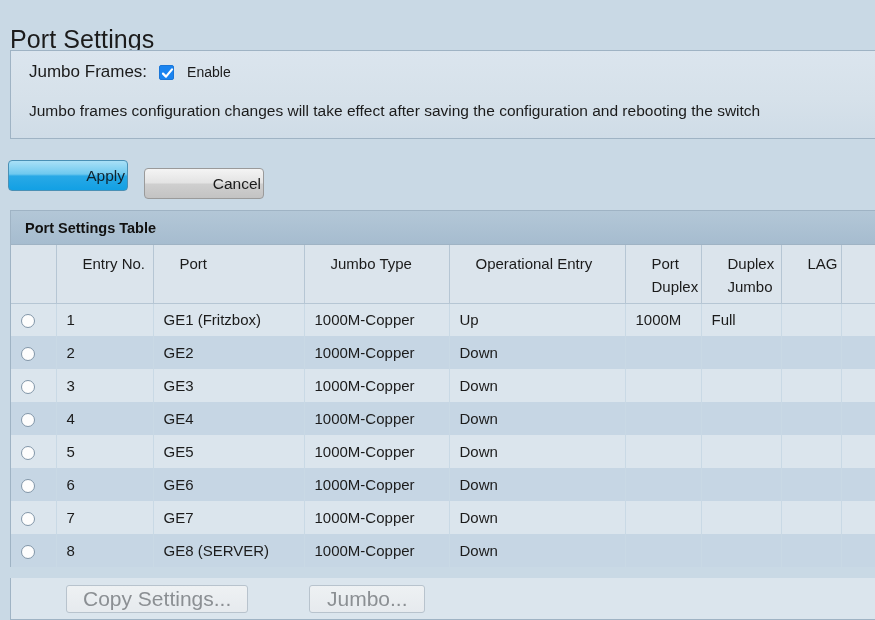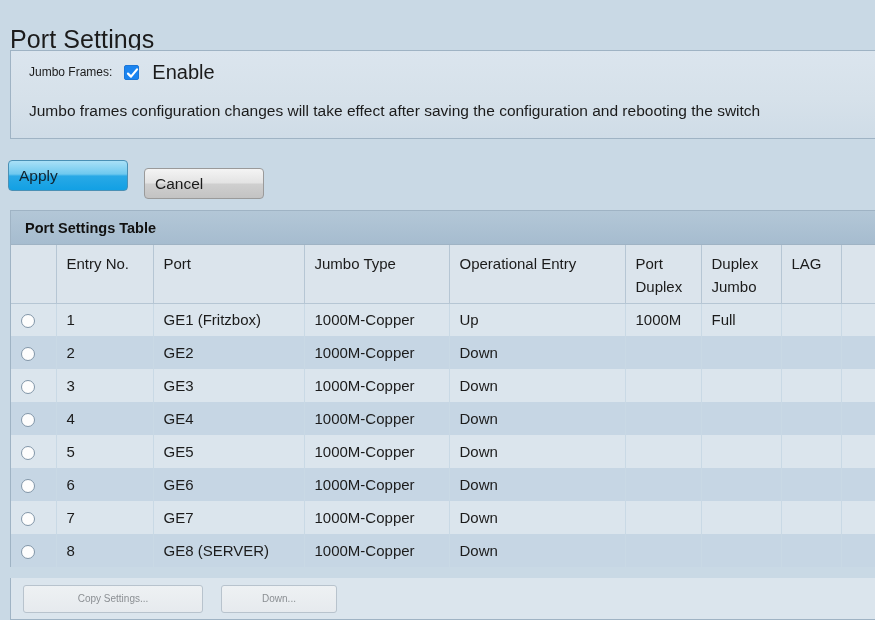--- a/index.html
+++ b/index.html
@@ -39,21 +39,21 @@
     border: 1px solid #9fb3c4;
     box-sizing: border-box;
   }
   .jumbo-row {
     display: flex;
     align-items: center;
     height: 42px;
     padding-left: 18px;
   }
   .jumbo-label {
-    font-size: 12px;
+    font-size: 17px;
     color: #1b1b1b;
     text-align: right;
   }
   .checkbox {
     width: 15px;
     height: 15px;
     margin-left: 12px;
     background: #1a84f0;
     border: 1px solid #1a76d8;
     border-radius: 2px;
@@ -61,21 +61,21 @@
     box-sizing: border-box;
     flex: none;
     cursor: pointer;
   }
   .checkbox svg {
     position: absolute;
     left: 1px;
     top: 1px;
   }
   .enable-label {
-    font-size: 20px;
+    font-size: 14px;
     margin-left: 13px;
     color: #1b1b1b;
   }
   .info-note {
     font-size: 15.5px;
     color: #1b1b1b;
     padding-left: 18px;
     white-space: nowrap;
     line-height: 20px;
     margin-top: 8px;
@@ -87,25 +87,25 @@
     left: 8px;
     top: 160px;
     display: flex;
     gap: 16px;
   }
   .btn {
     font-family: "Liberation Sans", sans-serif;
     font-size: 15.5px;
     height: 31px;
     min-width: 120px;
-    padding: 0 10px;
+    padding: 0 2px;
     border-radius: 4px;
     box-sizing: border-box;
     cursor: pointer;
-    text-align: left;
+    text-align: right;
     line-height: 29px;
   }
   .btn-apply {
     background: linear-gradient(to bottom, #a9e0f7 0%, #6fc9ef 45%, #29a9e6 52%, #12a0e4 100%);
     border: 1px solid #4a90b5;
     color: #10232e;
   }
   .btn-cancel {
     background: linear-gradient(to bottom, #f4f4f4 0%, #e3e3e3 48%, #cfcfcf 52%, #c3c3c3 100%);
     border: 1px solid #9a9a9a;
@@ -138,21 +138,21 @@
     border-collapse: collapse;
     width: 100%;
     table-layout: fixed;
     font-size: 15px;
   }
   table.ports th {
     background: #dbe4ec;
     font-weight: normal;
     text-align: left;
     vertical-align: top;
-    padding: 7px 0 0 10px;
+    padding: 7px 0 0 26px;
     height: 58px;
     border-right: 1px solid #b6c6d4;
     box-sizing: border-box;
     color: #1b1b1b;
     line-height: 23px;
   }
   table.ports th:last-child { border-right: none; }
   table.ports td {
     padding: 0 0 0 10px;
     height: 33px;
@@ -201,31 +201,32 @@
     border: 1px solid #9fb3c4;
     border-top: none;
     box-sizing: border-box;
     display: flex;
     align-items: center;
     padding-left: 12px;
     gap: 18px;
   }
   .btn-disabled {
     font-family: "Liberation Sans", sans-serif;
-    font-size: 10px;
+    font-size: 21px;
     height: 28px;
     line-height: 26px;
     padding: 0 16px;
     min-width: 108px;
     background: linear-gradient(to bottom, #eef1f3 0%, #e6eaee 100%);
     border: 1px solid #b8c3cd;
     border-radius: 3px;
     color: #8b8f93;
     box-sizing: border-box;
     cursor: default;
+    margin-left: 43px;
   }
   .btn-copy { min-width: 180px; }
   .btn-edit { min-width: 116px; }
 </style>
 </head>
 <body>
 
 <div class="page-title">Port Settings</div>
 
 <div class="info-panel">
@@ -367,14 +368,14 @@
           <td></td>
           <td></td>
           <td></td>
         </tr>
       </tbody>
   </table>
 </div>
 
 <div class="footer-bar">
   <button class="btn-disabled btn-copy" disabled="">Copy Settings...</button>
-  <button class="btn-disabled btn-edit" disabled="">Down...</button>
+  <button class="btn-disabled btn-edit" disabled="">Jumbo...</button>
 </div>
 
 </body></html>

